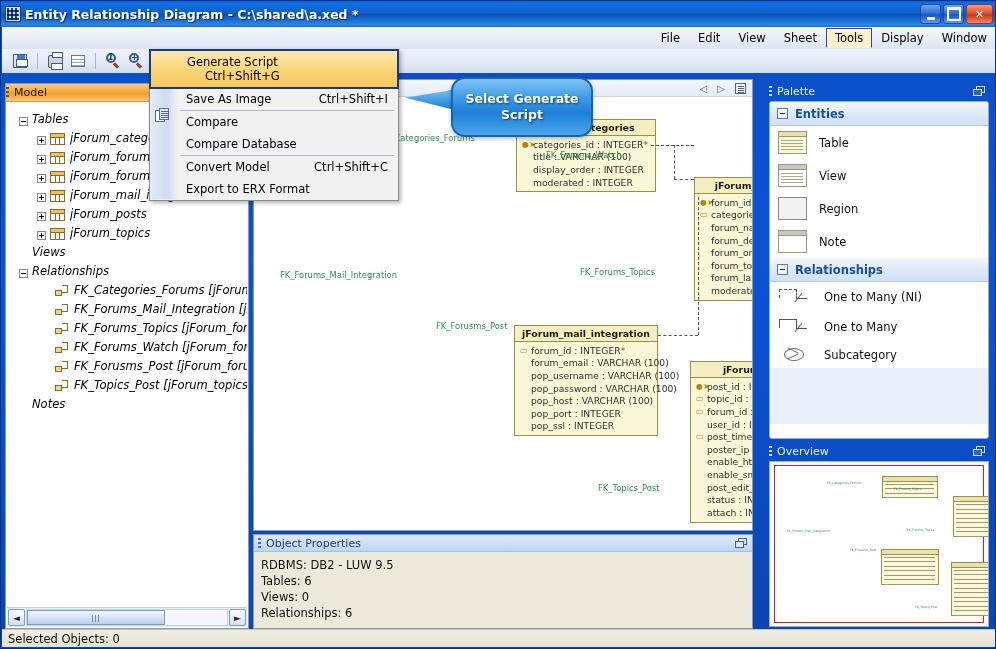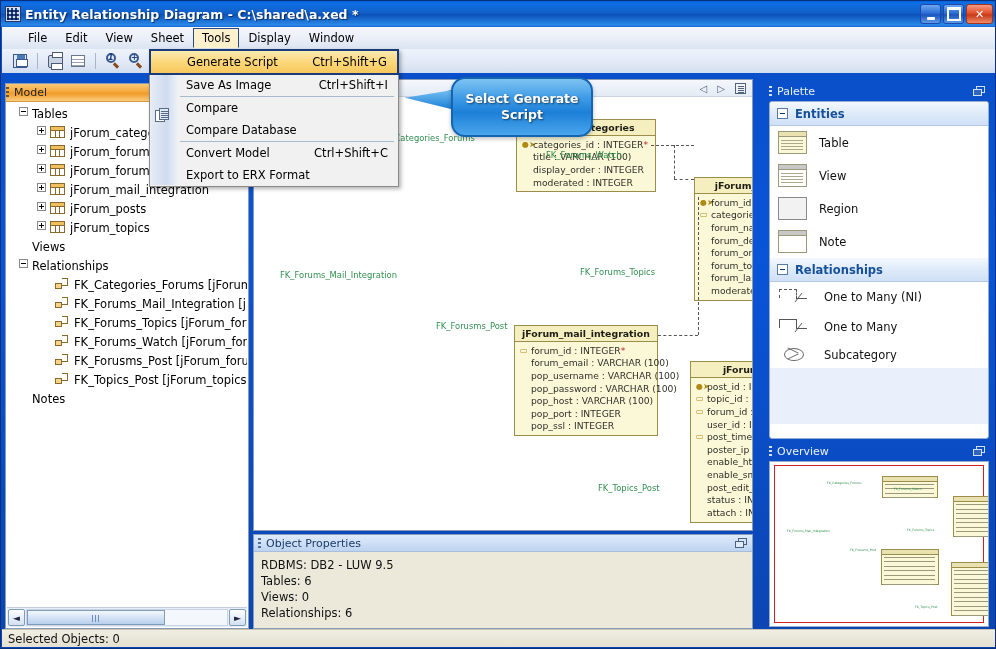--- a/index.html
+++ b/index.html
@@ -53,21 +53,21 @@
   }
   .wbtn .g{position:absolute;left:0;right:0;top:0;bottom:0;display:flex;align-items:center;justify-content:center;color:#fff;font-size:11px;font-weight:bold;}
   .wbtn.min .g{align-items:flex-end;padding-bottom:3px;}
   .wbtn.min .g::after{content:"";display:block;width:8px;height:3px;background:#fff;border-radius:1px;}
   .wbtn.max .g::after{content:"";display:block;width:10px;height:9px;border:2px solid #fff;border-top-width:3px;}
 
   
   .menubar{
     position:absolute; left:1px; top:26px; width:994px; height:22px;
     background:linear-gradient(180deg,#f6f7fb 0%,#e9eef7 55%,#dbe4f2 100%);
-    display:flex; align-items:center; padding-left:17px; font-size:11.5px; color:#000;
+    display:flex; align-items:center; padding-left:17px; font-size:11.5px; color:#000;justify-content:flex-end;
   }
   .menubar .mi{ padding:3px 9px; cursor:default; white-space:nowrap;}
   .menubar .mi.open{ background:#fdf0cd; border:1px solid #2c4a8a; border-bottom:1px solid #fdf0cd; padding:2px 8px; position:relative; z-index:60;}
 
   
   .toolbar{
     position:absolute;left:1px;top:48px;width:994px;height:24px;
     background:linear-gradient(180deg,#eef3fb 0%,#e1e9f6 60%,#d2ddef 100%);
     display:flex;align-items:center;padding-left:8px;gap:3px;
   }
@@ -98,40 +98,40 @@
   .dd-gutter-icon .a{position:absolute;left:0;top:2px;width:10px;height:12px;background:#fff;border:1px solid #5a6b86;}
   .dd-gutter-icon .b{position:absolute;left:4px;top:0;width:10px;height:12px;background:#dfe8f5;border:1px solid #5a6b86;}
   .dd-gutter-icon .b::before{content:"";position:absolute;left:1px;top:2px;width:7px;height:1px;background:#5a6b86;box-shadow:0 2px 0 #5a6b86,0 4px 0 #5a6b86,0 6px 0 #5a6b86;}
   .dd-item{
     position:relative;margin-left:26px;padding:4px 10px 4px 10px;
     display:flex;justify-content:space-between;font-size:11.5px;color:#000;cursor:default;white-space:nowrap;
   }
   .dd-item.sel{
     margin-left:0;padding-left:36px;
     background:linear-gradient(180deg,#fde9b3 0%,#fbd77a 50%,#f8c85c 100%);
-    border:1px solid #1a3a7a; outline:1px solid #1a3a7a;
+    border:1px solid #1a3a7a; outline:1px solid #1a3a7a;flex-direction:column;
   }
   .dd-item .sc{color:#000;padding-left:18px;}
   .dd-sep{margin-left:30px;margin-right:4px;height:1px;background:#a9b8cf;}
 
   
   .lpanel{
     position:absolute;left:4px;top:82px;width:244px;height:546px;
     background:#fff;border:1px solid #8a9bb5;
   }
   .lpanel-head{
     height:18px;background:linear-gradient(180deg,#fbc97a 0%,#f5a93c 45%,#f09c28 55%,#fbcb80 100%);
     display:flex;align-items:center;font-size:11px;color:#222;font-weight:normal;
     border-bottom:1px solid #d79a3a;
   }
   .grip{display:inline-block;width:3px;height:11px;margin-right:5px;
     background:repeating-linear-gradient(180deg,#6a5530 0 2px,transparent 2px 4px);}
   .lpanel-body{position:absolute;left:1px;top:19px;right:1px;bottom:21px;background:#fff;overflow:hidden;padding:4px 0 0 4px;}
   .tree{font-size:11.5px;color:#000;}
-  .tn{display:flex;align-items:flex-start;height:19px;white-space:nowrap;}
+  .tn{display:flex;align-items:flex-end;height:19px;white-space:nowrap;font-style:italic;}
   .tn .exp{width:9px;height:9px;border:1px solid #888;background:#fff;margin-right:4px;position:relative;flex:none;}
   .tn .exp::before{content:"";position:absolute;left:1px;top:3px;width:5px;height:1px;background:#000;}
   .tn .exp.plus::after{content:"";position:absolute;left:3px;top:1px;width:1px;height:5px;background:#000;}
   .tn .dots{width:9px;height:9px;margin-right:4px;flex:none;}
   .tn .lbl{overflow:hidden;text-overflow:clip;}
   .ind1{padding-left:8px;}
   .ind2{padding-left:26px;}
   .ind3{padding-left:44px;}
   .tbl-ico{width:15px;height:12px;margin-right:5px;flex:none;border:1px solid #8a6a2a;background:#fff;position:relative;}
   .tbl-ico::before{content:"";position:absolute;left:0;right:0;top:0;height:3px;background:#f0c060;border-bottom:1px solid #8a6a2a;}

